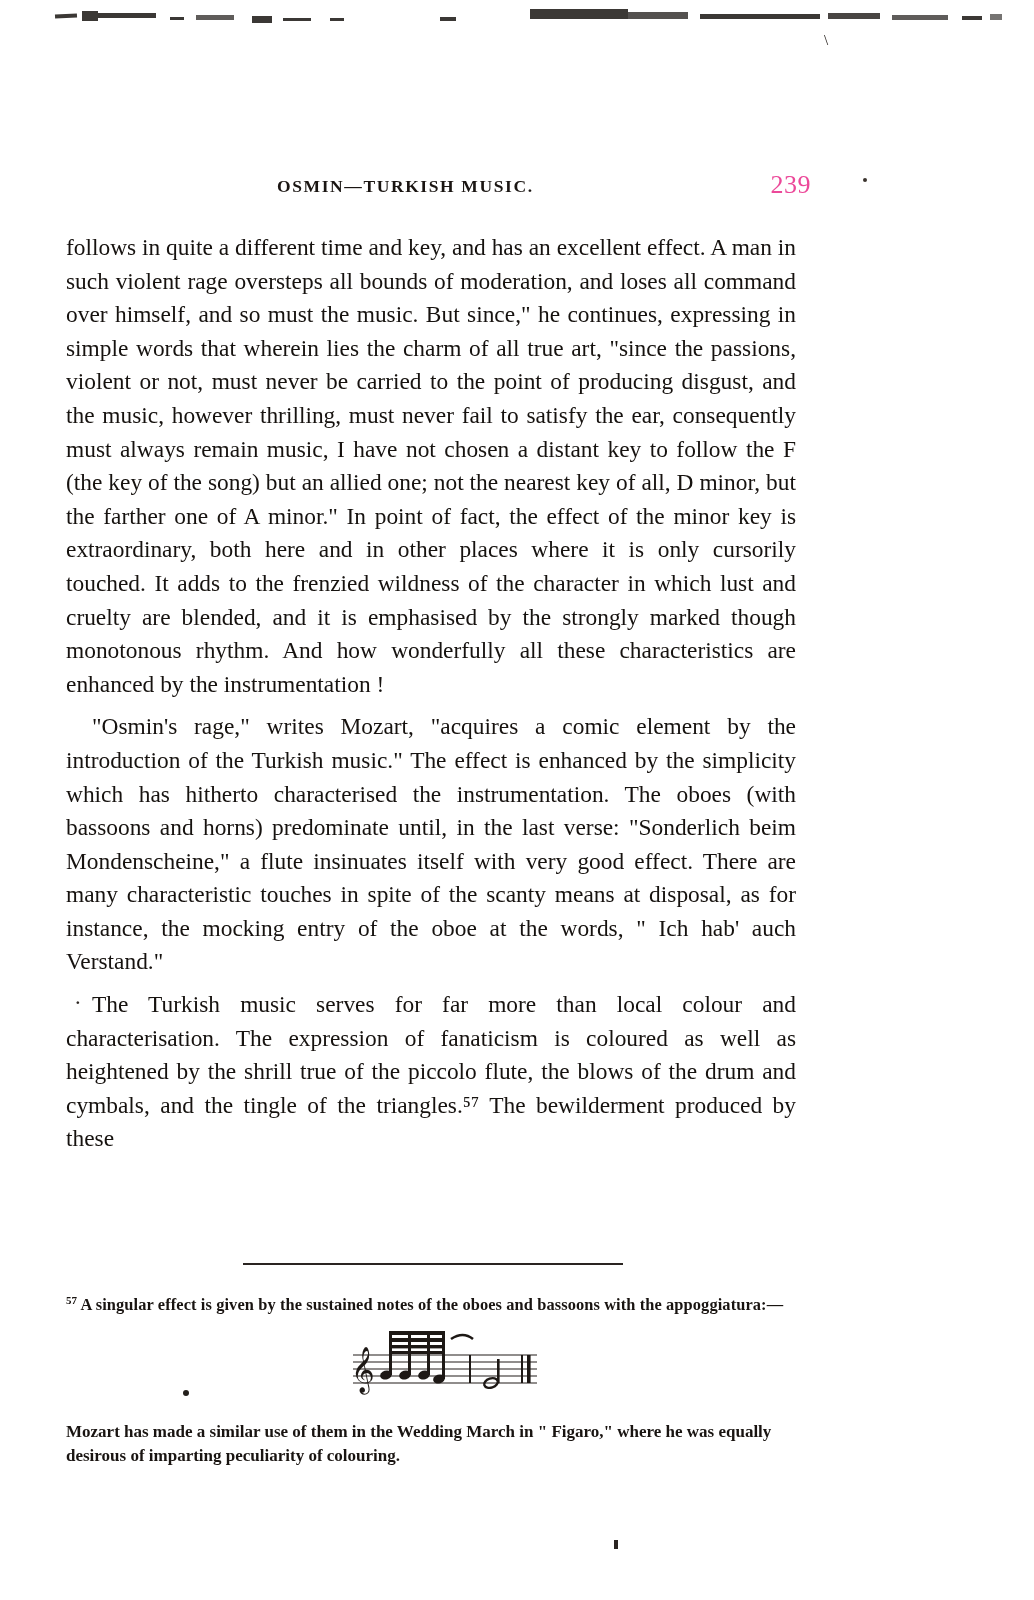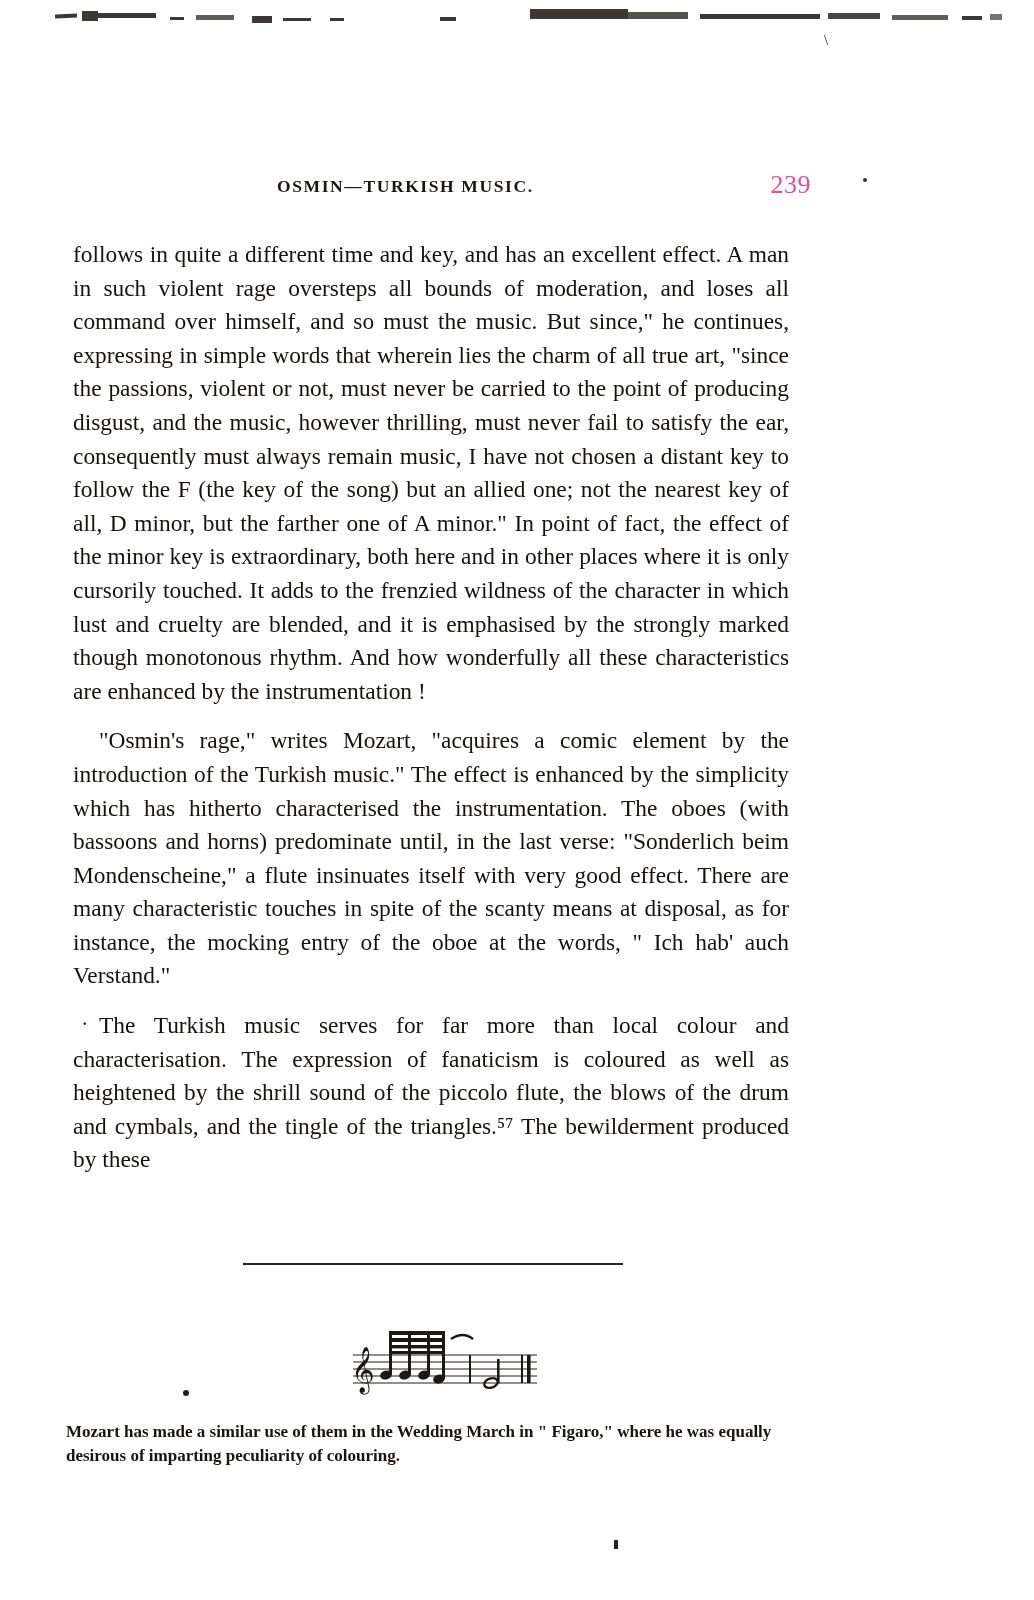--- a/index.html
+++ b/index.html
@@ -81,21 +81,21 @@
     position: absolute;
     top: 222px;
     left: 57px;
     width: 748px;
     font-size: 23.4px;
     line-height: 33.6px;
     text-align: justify;
     color: #16120f;
   }
   .body-text p {
-    margin: 16px;
+    margin: 9px;
   }
   .body-text p.indent {
     text-indent: 26px;
   }
   .body-text p.indent-dot {
     text-indent: 26px;
     position: relative;
   }
   .lead-dot {
     position: absolute;
@@ -193,26 +193,30 @@
     <span class="running-head">OSMIN—TURKISH MUSIC.</span>
     <span class="page-number">239</span>
     <span class="header-dot"></span>
   </div>
 
   <div class="body-text">
     <p>follows in quite a different time and key, and has an excellent effect.   A man in such violent rage oversteps all bounds of moderation, and loses all command over himself, and so must the music.   But since," he continues, expressing in simple words that wherein lies the charm of all true art, "since the passions, violent or not, must never be carried to the point of producing disgust, and the music, however thrilling, must never fail to satisfy the ear, consequently must always remain music, I have not chosen a distant key to follow the F (the key of the song) but an allied one; not the nearest key of all, D minor, but the farther one of A minor."   In point of fact, the effect of the minor key is extraordinary, both here and in other places where it is only cursorily touched.   It adds to the frenzied wildness of the character in which lust and cruelty are blended, and it is emphasised by the strongly marked though monotonous rhythm.   And how wonderfully all these characteristics are enhanced by the instrumentation !</p>
     <p class="indent">"Osmin's rage," writes Mozart, "acquires a comic element by the introduction of the Turkish music."   The effect is enhanced by the simplicity which has hitherto characterised the instrumentation.   The oboes (with bassoons and horns) predominate until, in the last verse: "Sonderlich beim Mondenscheine," a flute insinuates itself with very good effect.  There are many characteristic touches in spite of the scanty means at disposal, as for instance, the mocking entry of the oboe at the words, " Ich hab' auch Verstand."</p>
     <p class="indent-dot">
       <span class="lead-dot">·</span>
-      <span>The Turkish music serves for far more than local colour and characterisation.   The expression of fanaticism is coloured as well as heightened by the shrill sound of the piccolo flute, the blows of the drum and cymbals, and the tingle of the triangles.⁵⁷  The bewilderment produced by these</span>
+      <span>The Turkish music serves for far more than local colour and characterisation.   The expression of fanaticism is coloured as well as heightened by the shrill true of the piccolo flute, the blows of the drum and cymbals, and the tingle of the triangles.⁵⁷  The bewilderment produced by these</span>
     </p>
   </div>
 
   <div class="footnote-rule"></div>
 
+  <div class="footnote">
+    <sup>57</sup>
+    <span>A singular effect is given by the sustained notes of the oboes and bassoons with the appoggiatura:—</span>
+  </div>
 
   <div class="foot-dot"></div>
 
   <div class="music">
     <svg width="200" height="78" viewBox="0 0 200 78">
 
       <g stroke="#221d1a" stroke-width="1.1">
         <line x1="8" y1="30" x2="192" y2="30"></line>
         <line x1="8" y1="37" x2="192" y2="37"></line>
         <line x1="8" y1="44" x2="192" y2="44"></line>

